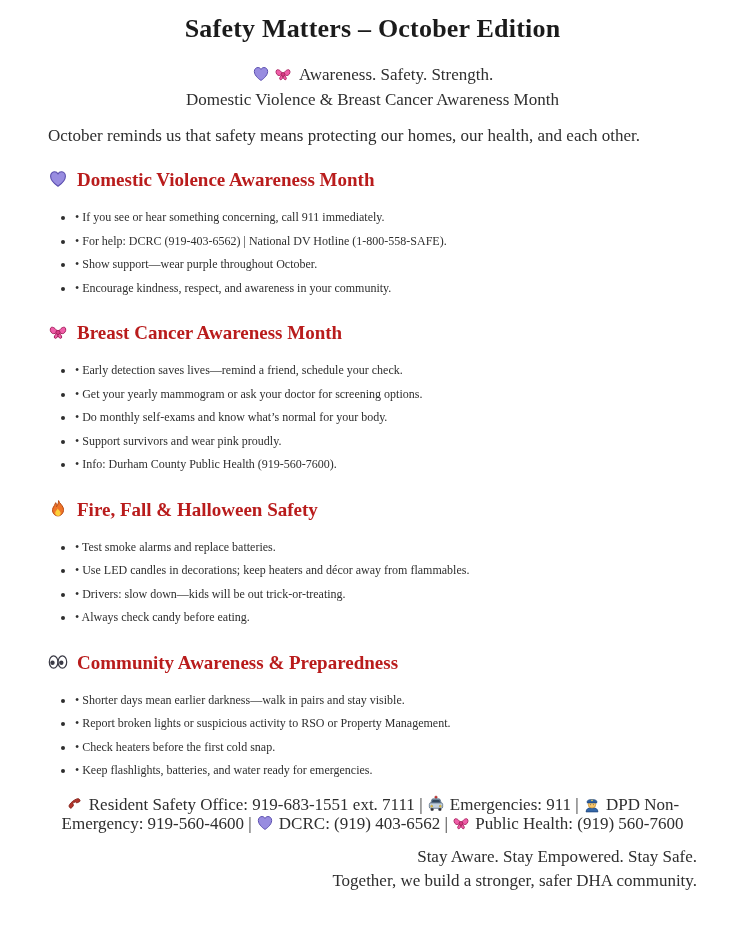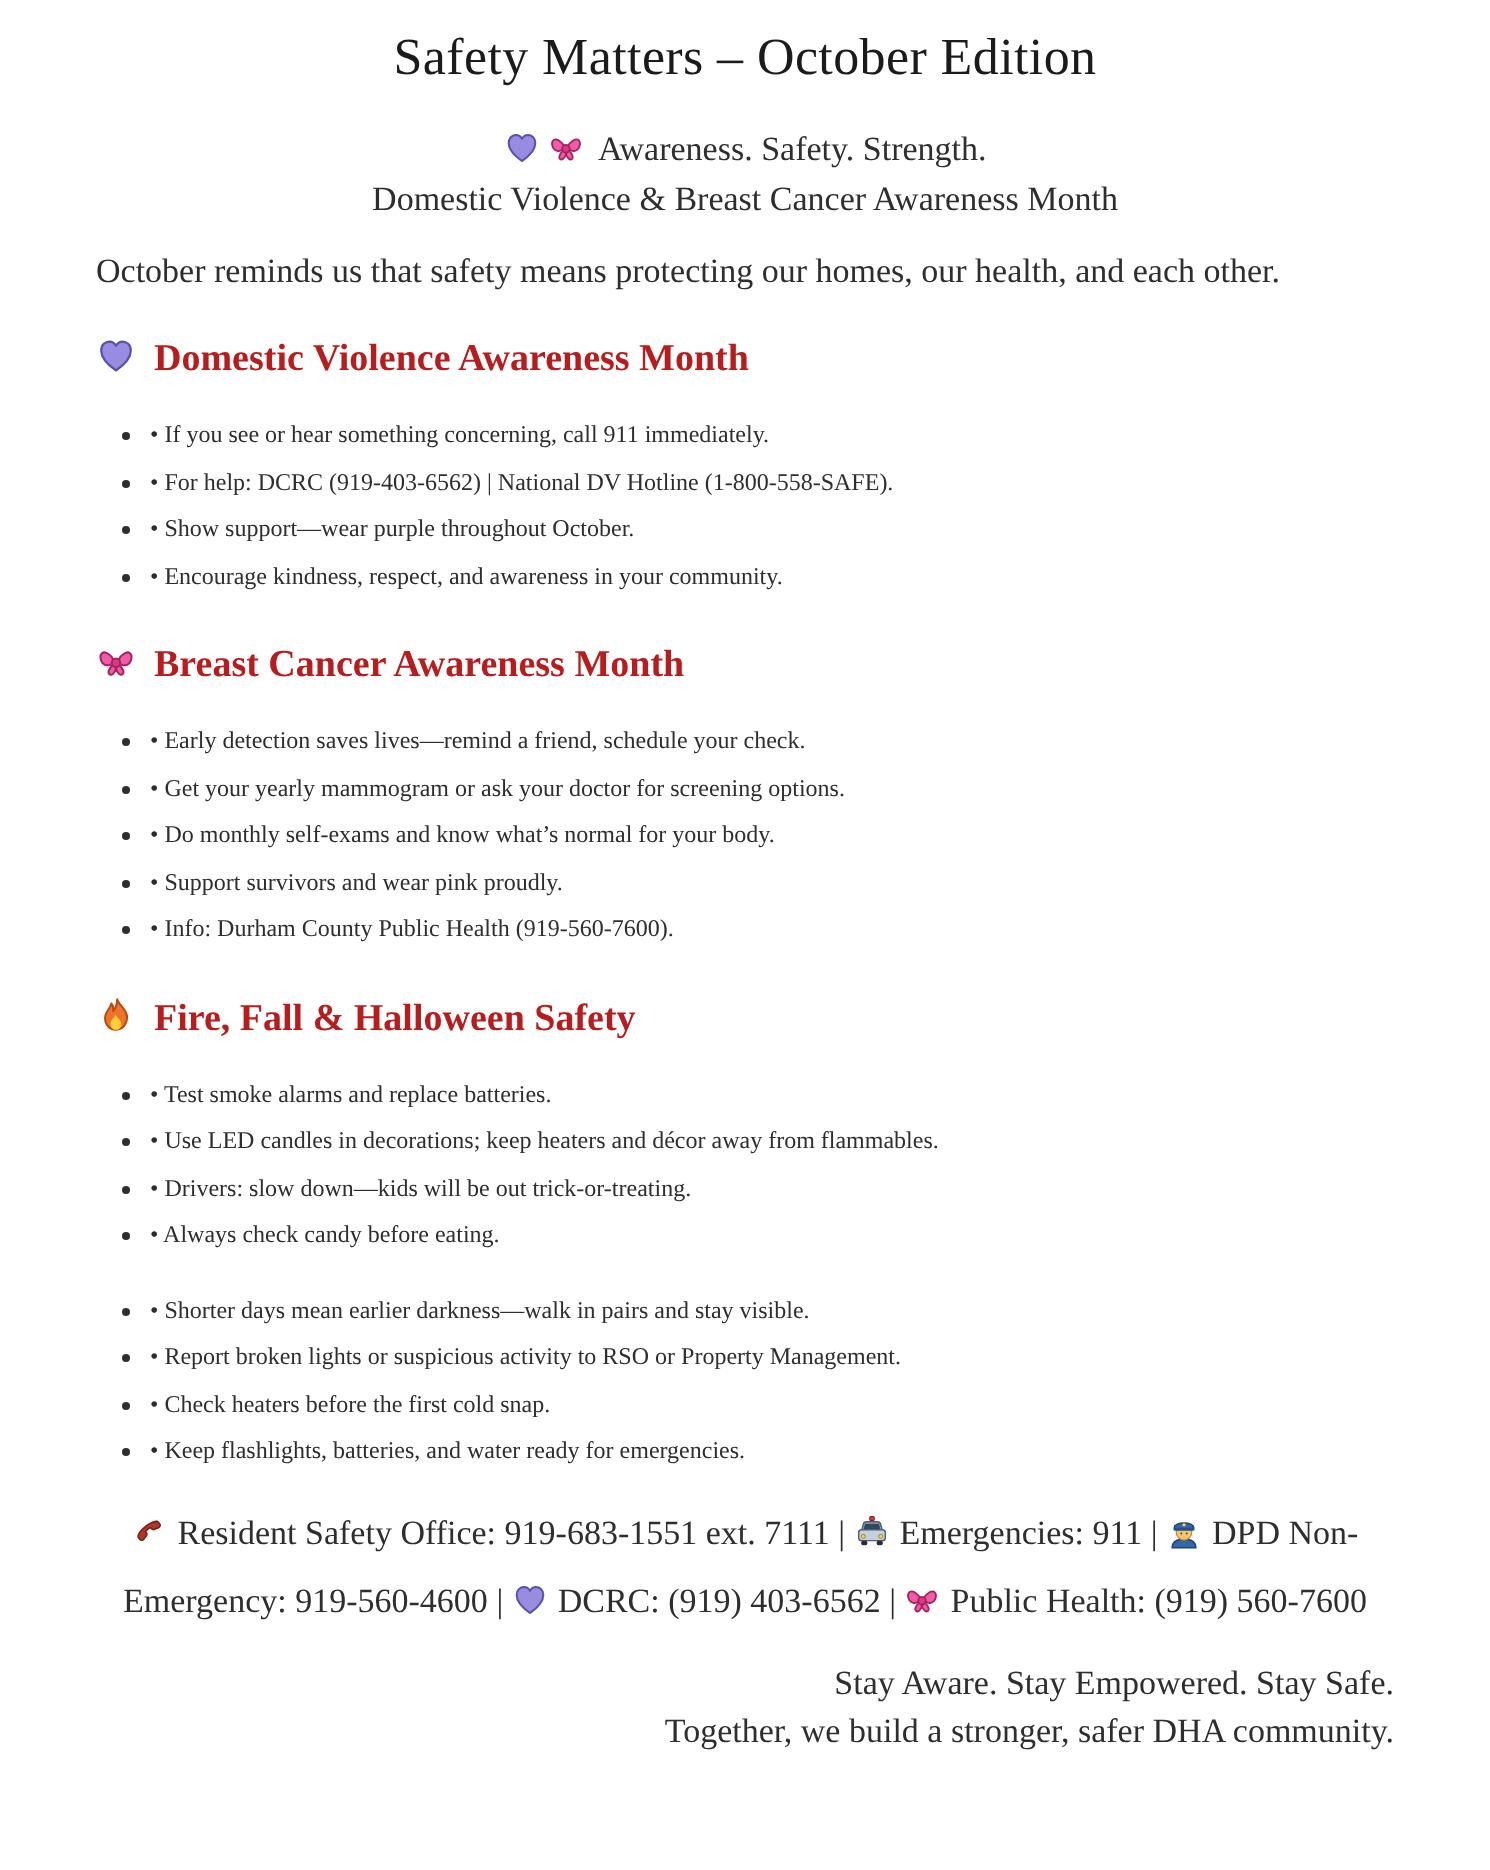--- a/index.html
+++ b/index.html
@@ -4,37 +4,37 @@
 <style>
   html, body { margin: 0; padding: 0; background: #ffffff; }
   body {
     width: 745px; height: 935px; overflow: hidden;
     font-family: "Liberation Serif", "DejaVu Serif", serif;
     color: #2e2e2e;
   }
   .page { box-sizing: border-box; width: 745px; min-height: 935px; padding: 6px 48px 5px; }
 
   .title {
-    font-size: 26px; line-height: 30px; font-weight: normal; text-align: center;
+    font-size: 26px; line-height: 30px; font-weight: bold; text-align: center;
     color: #1b1b1b; margin: 8px 0 18px; letter-spacing: 0.2px;
   }
   .tagline-line, .subtitle-line { text-align: center; font-size: 17px; line-height: 25px; }
   .intro { margin: 12px 0 0; font-size: 17px; line-height: 23px; }
 
   .section-heading {
     font-size: 19px; line-height: 25px; font-weight: bold; color: #b91c1c;
     margin: 20px 0 0;
   }
   .section-heading .icon { width: 20px; height: 20px; margin-right: 9px; vertical-align: -3px; }
 
   .bullets { margin: 14px 0 0; padding-left: 27px; list-style: disc; }
   .bullets li { font-size: 12px; line-height: 23.5px; }
   .bullets li::marker { color: #2e2e2e; }
 
-  .contacts { margin: 12px 0 12px; text-align: center; font-size: 17px; line-height: 34px; }
+  .contacts { margin: 12px 0 12px; text-align: center; font-size: 17px; line-height: 18px; }
   .contacts .icon { margin-right: 5px; }
   .closing { margin-top: 12px; text-align: right; font-size: 17px; line-height: 24px; }
 
   .icon { display: inline-block; width: 18px; height: 18px; vertical-align: -3px; }
   .tagline-line .icon { margin-right: 4px; }
   .icon-slot { display: inline; }
 </style>
 </head>
 <body>
 
@@ -117,20 +117,30 @@
 
   <li class="bullet">• Use LED candles in decorations; keep heaters and décor away from flammables.</li>
 
   <li class="bullet">• Drivers: slow down—kids will be out trick-or-treating.</li>
 
   <li class="bullet">• Always check candy before eating.</li>
 </ul>
   </section>
 
   <section class="section">
+    <h2 class="section-heading">
+      <span class="icon-slot"><svg viewBox="0 0 20 20" xmlns="http://www.w3.org/2000/svg" class="icon">
+    <g fill="#ffffff" stroke="#3b3b46" stroke-width="1.2">
+      <ellipse cx="5.6" cy="10" rx="4.3" ry="6.2"></ellipse>
+      <ellipse cx="14.4" cy="10" rx="4.3" ry="6.2"></ellipse>
+    </g>
+    <circle cx="4.5" cy="10.8" r="2.2" fill="#3b3b46"></circle>
+    <circle cx="13.3" cy="10.8" r="2.2" fill="#3b3b46"></circle>
+  </svg></span><span class="heading-text">Community Awareness &amp; Preparedness</span>
+    </h2>
     <ul class="bullets">
   <li class="bullet">• Shorter days mean earlier darkness—walk in pairs and stay visible.</li>
 
   <li class="bullet">• Report broken lights or suspicious activity to RSO or Property Management.</li>
 
   <li class="bullet">• Check heaters before the first cold snap.</li>
 
   <li class="bullet">• Keep flashlights, batteries, and water ready for emergencies.</li>
 </ul>
   </section>

